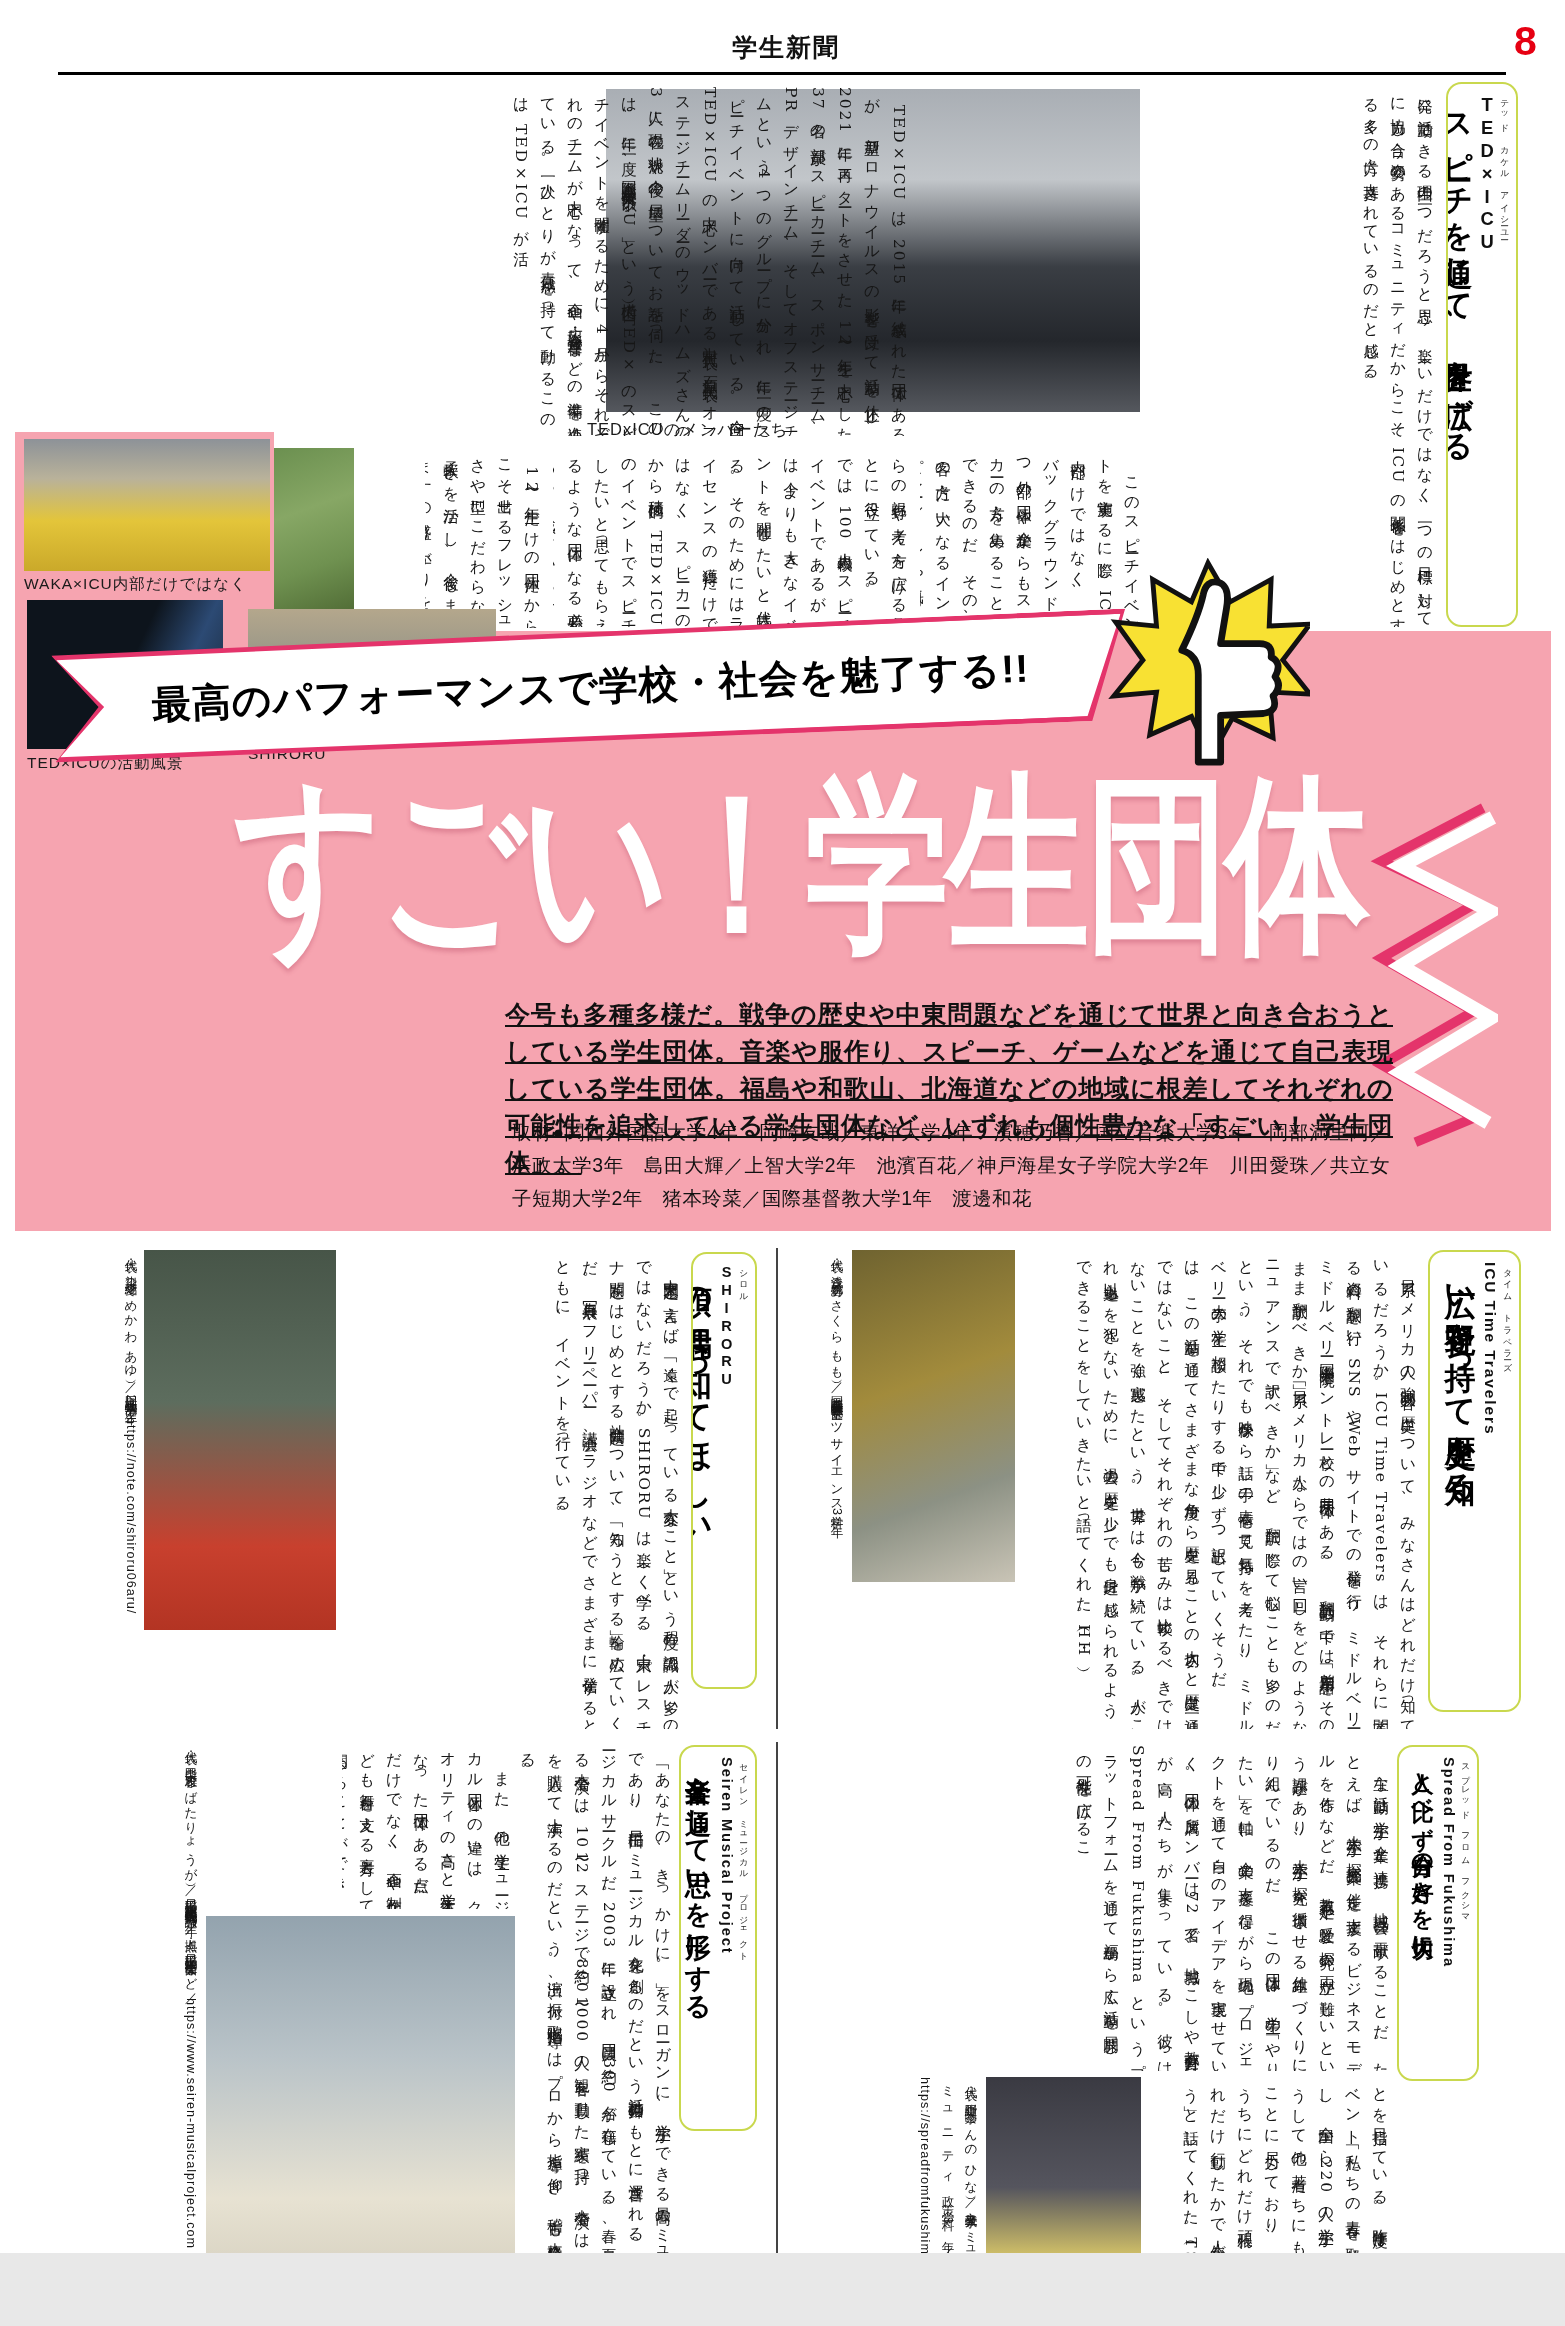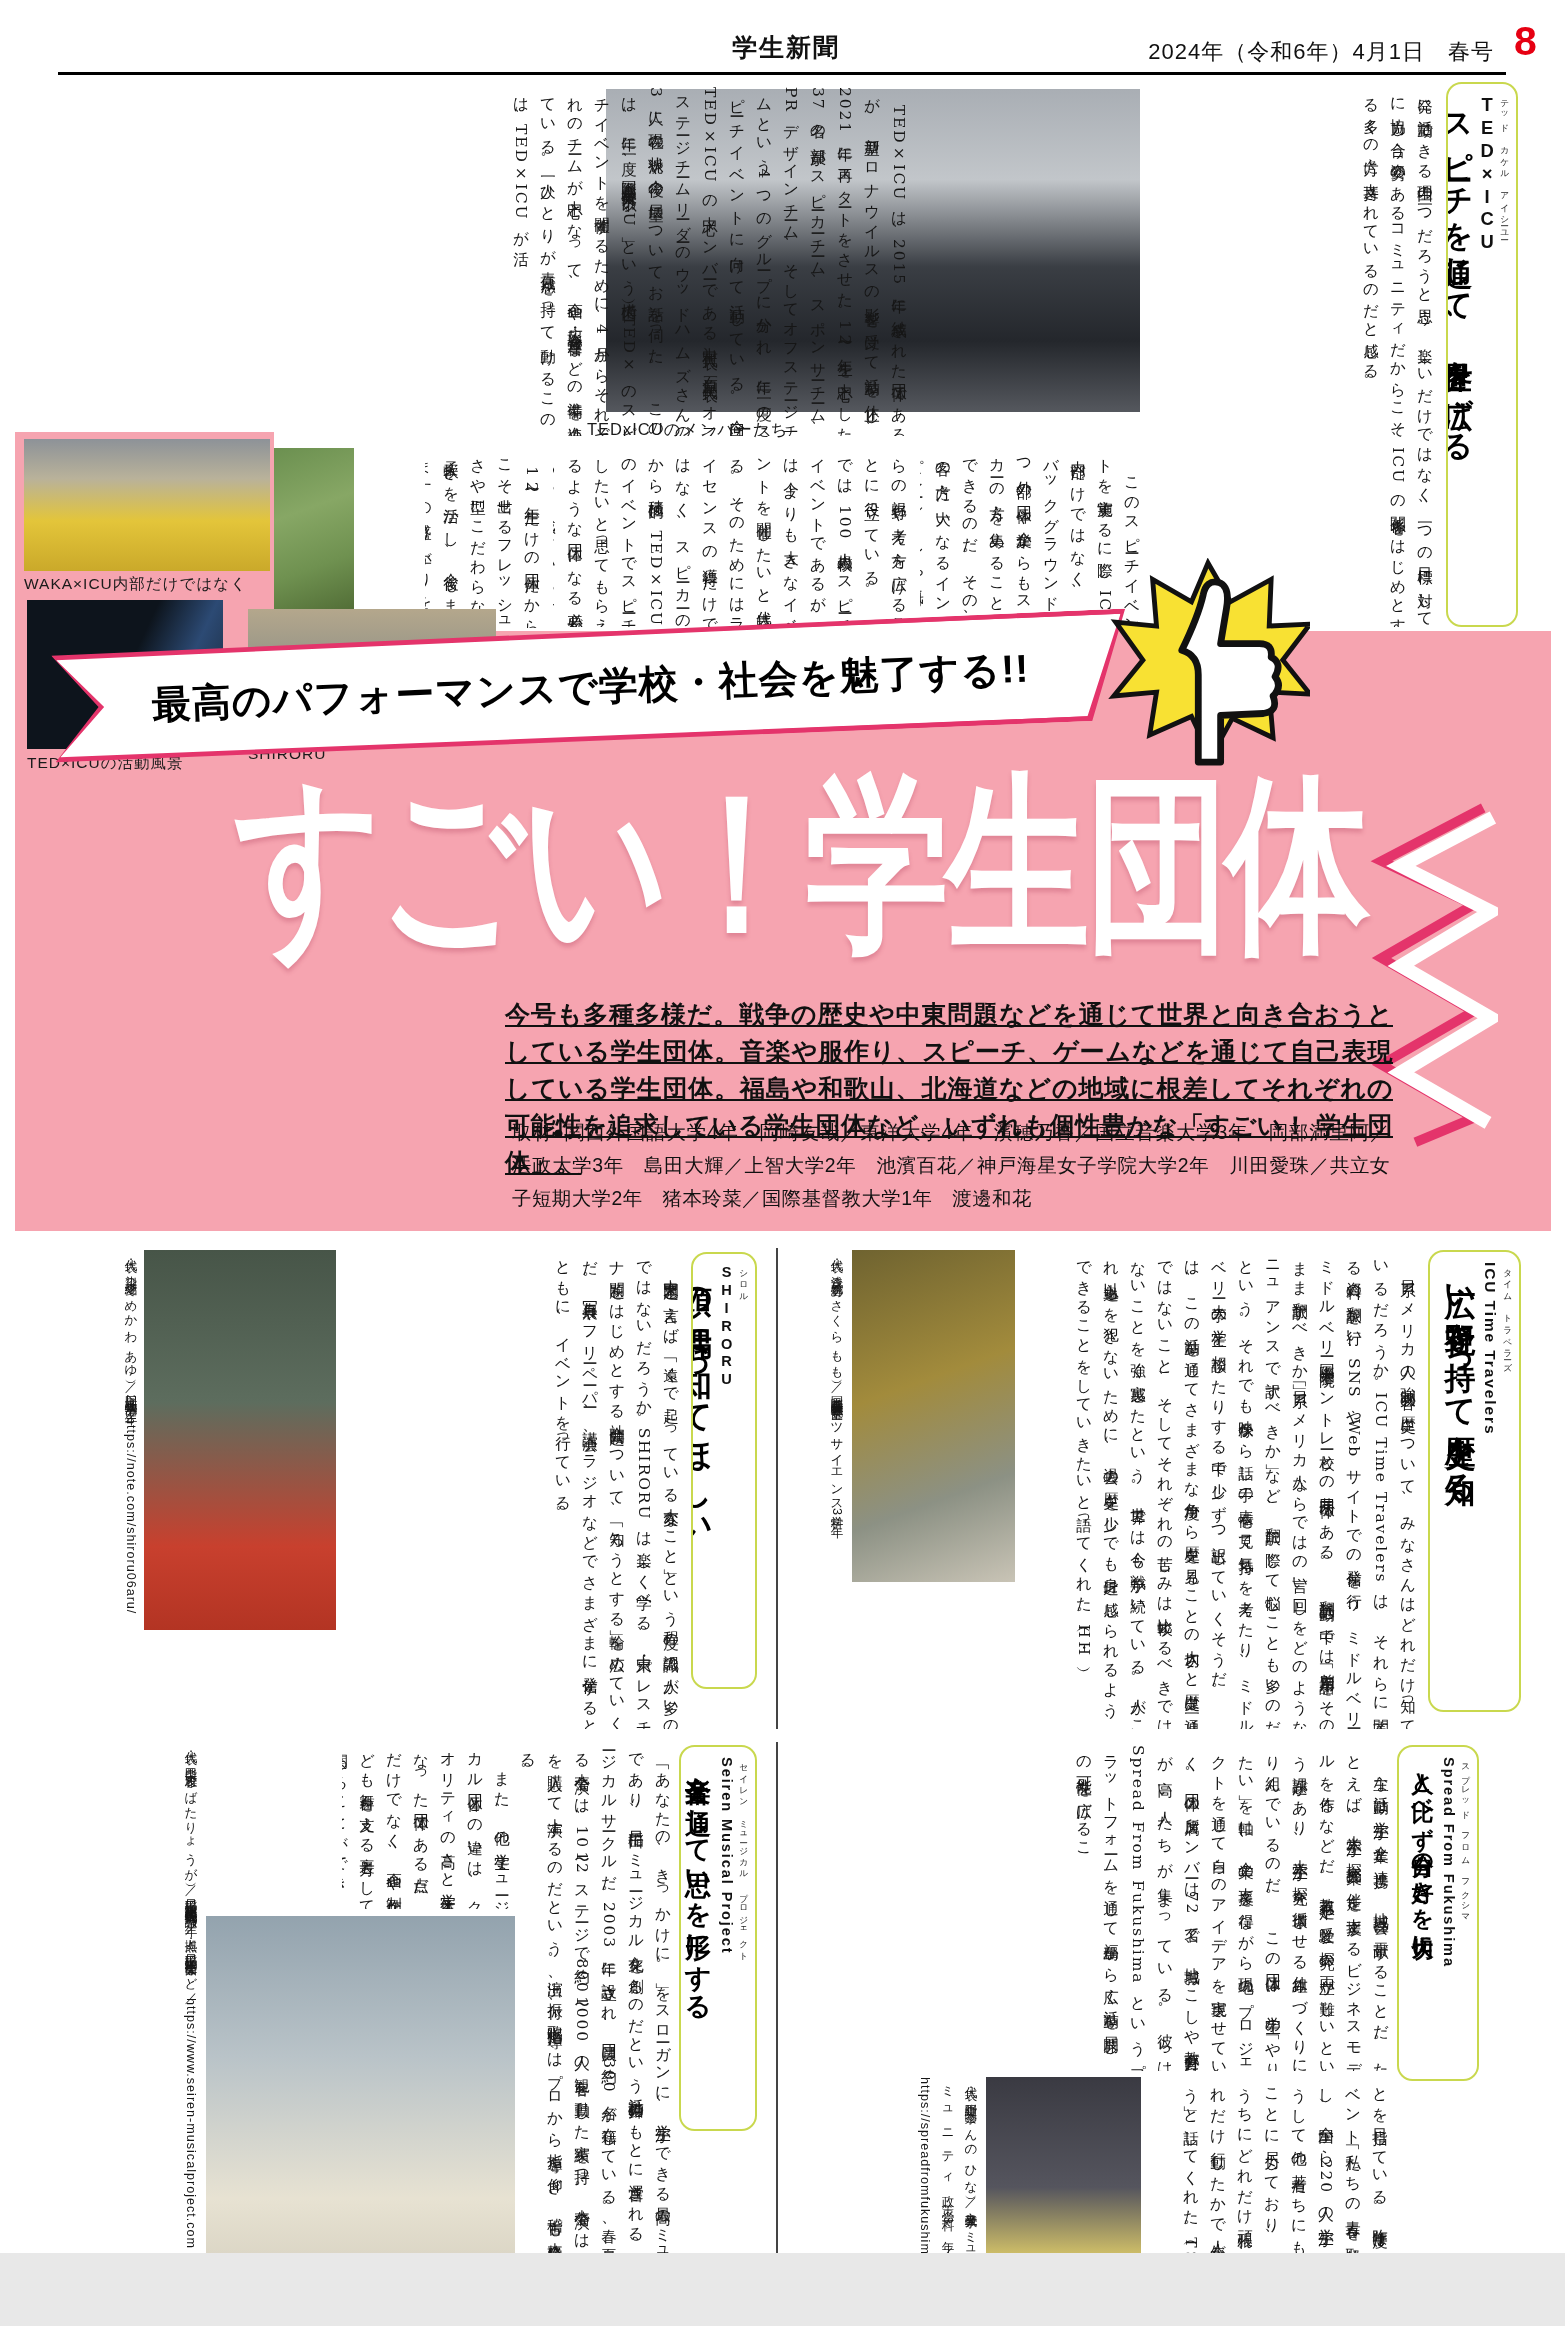--- a/index.html
+++ b/index.html
@@ -38,21 +38,20 @@
   .intro{font-weight:bold;font-size:25px;line-height:37px;letter-spacing:0.5px;text-align:justify;text-decoration:underline;}
   .credits{font-size:19.4px;line-height:33px;letter-spacing:0.5px;text-align:justify;}
   .vline{background:#444;}
 </style>
 </head>
 <body>
 
 <div class="page">
 
   <div class="abs" style="left:592px;top:31px;width:388px;text-align:center;font-weight:bold;font-size:25px;letter-spacing:1.9px;">学生新聞</div>
-  <div class="abs" style="left:999px;top:37px;width:495px;text-align:right;font-size:22px;letter-spacing:1px;">2024年（令和6年）4月1日　春号</div>
   <div class="abs" style="left:1514px;top:17.5px;width:44px;color:#e60012;font-weight:bold;font-size:41px;">8</div>
   <div class="abs rule" style="left:58px;top:72px;width:1448px;height:2.9px;"></div>
 
   <div class="abs hbox" style="left:1446px;top:82px;width:72px;height:545px;">
     <div class="furi">テッド　カケル　アイシーユー</div>
     <div class="kick upright">TED×ICU</div>
     <div class="hl" style="font-size:30px;line-height:35px;">スピーチを通じて、世界を広げる</div>
   </div>
 
   <div class="abs photo" style="left:606px;top:89px;width:534px;height:323px;

